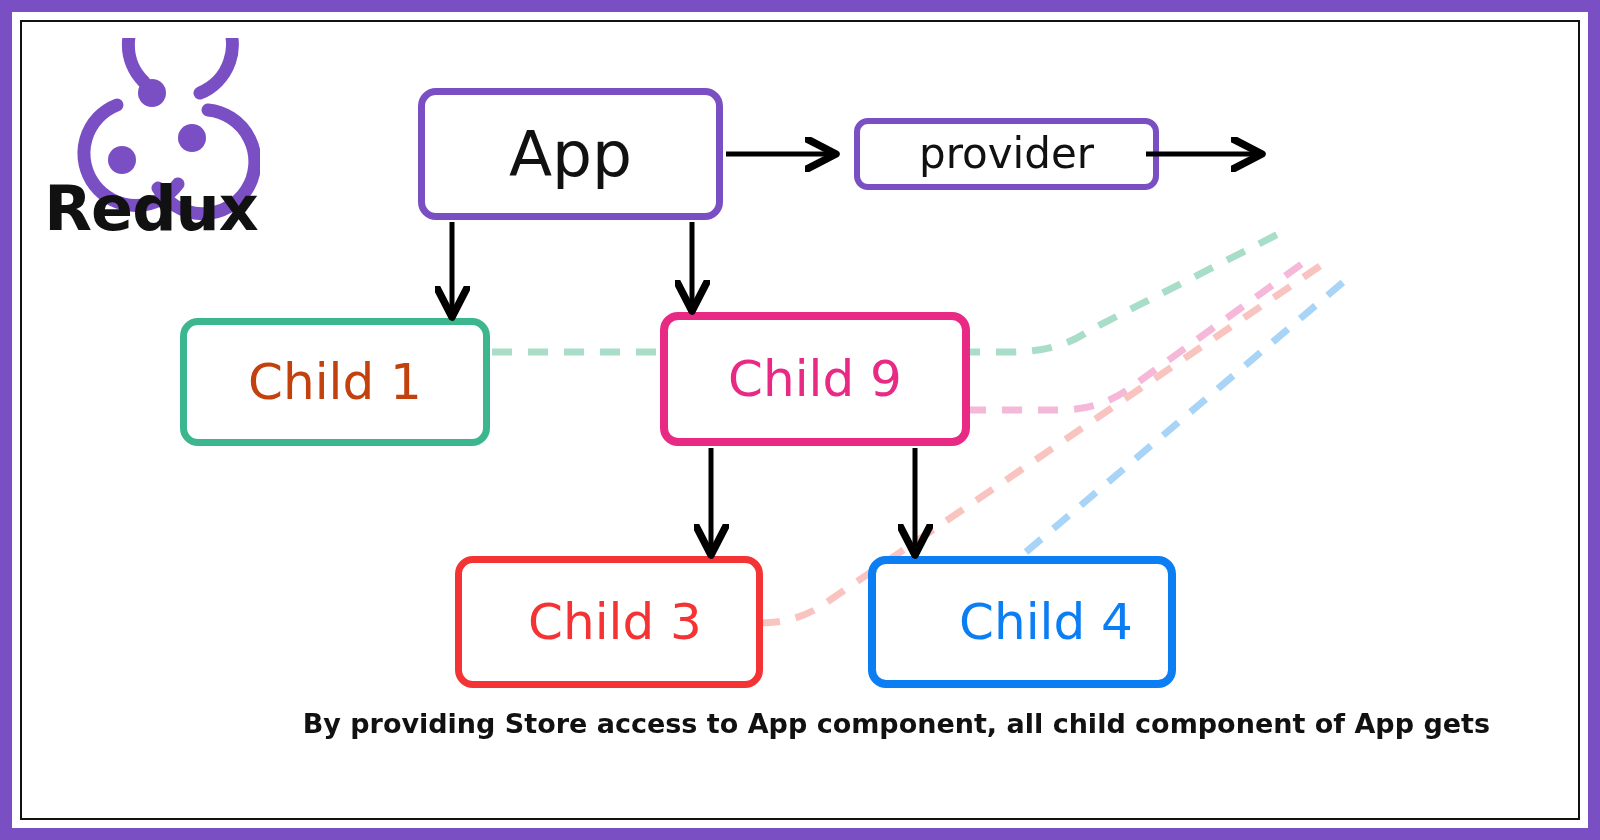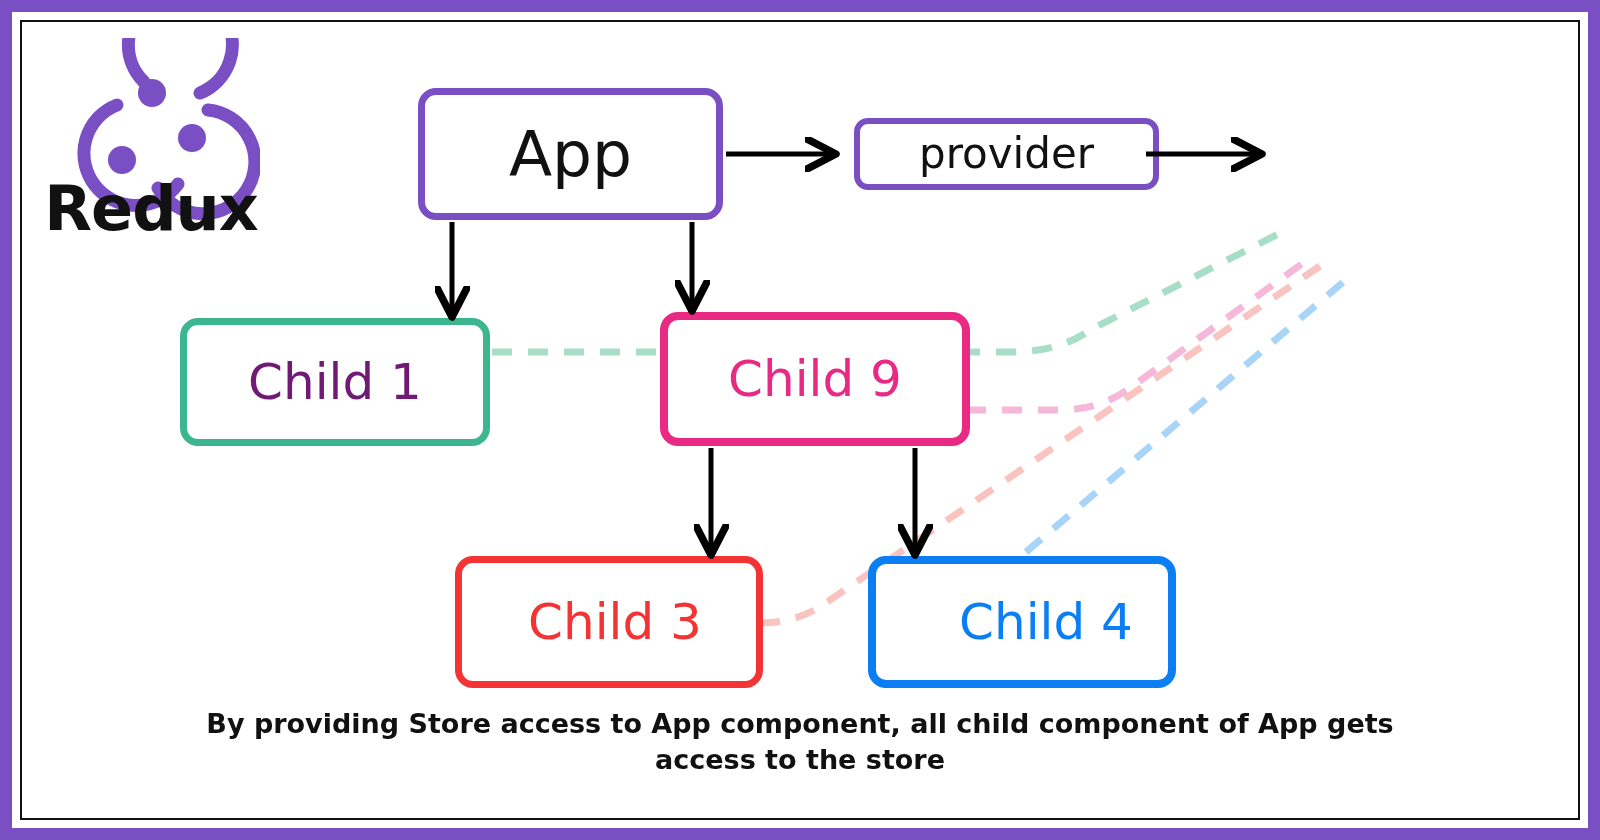--- a/index.html
+++ b/index.html
@@ -106,21 +106,21 @@
   }
   #node-store .node-label { font-size: 54px; color: #111111; }
 
   #node-child1 {
     left: 180px; top: 318px;
     width: 310px; height: 128px;
     border-width: 7px;
     border-color: #3cb68e;
     border-radius: 18px;
   }
-  #node-child1 .node-label { font-size: 50px; color: #701a75; }
+  #node-child1 .node-label { font-size: 50px; color: #c2410c; }
 
   #node-child2 {
     left: 660px; top: 312px;
     width: 310px; height: 134px;
     border-width: 8px;
     border-color: #e82a84;
     border-radius: 18px;
   }
   #node-child2 .node-label { font-size: 50px; color: #e82a84; }
 
@@ -142,21 +142,21 @@
     padding-left: 48px;
   }
   #node-child4 .node-label { font-size: 50px; color: #0b7ef4; }
 
   
   .caption {
     position: absolute;
     left: 110px; top: 706px;
     width: 1380px;
     z-index: 5;
-    text-align: center;
+    text-align: right;
     font-family: "DejaVu Sans", sans-serif;
     font-size: 27px;
     font-weight: bold;
     color: #111111;
     line-height: 1.35;
   }
 </style>
 </head>
 <body>
 
@@ -229,16 +229,15 @@
 
     <line x1="692" y1="222" x2="692" y2="307" stroke="#000000" stroke-width="5" marker-end="url(#arrowhead)"></line>
 
     <line x1="711" y1="448" x2="711" y2="551" stroke="#000000" stroke-width="5" marker-end="url(#arrowhead)"></line>
 
     <line x1="915" y1="448" x2="915" y2="551" stroke="#000000" stroke-width="5" marker-end="url(#arrowhead)"></line>
   </svg>
 
   <div class="caption">
     <div>By providing Store access to App component, all child component of App gets</div>
-    <div>access to the store</div>
   </div>
 
 </div>
 
 </body></html>

